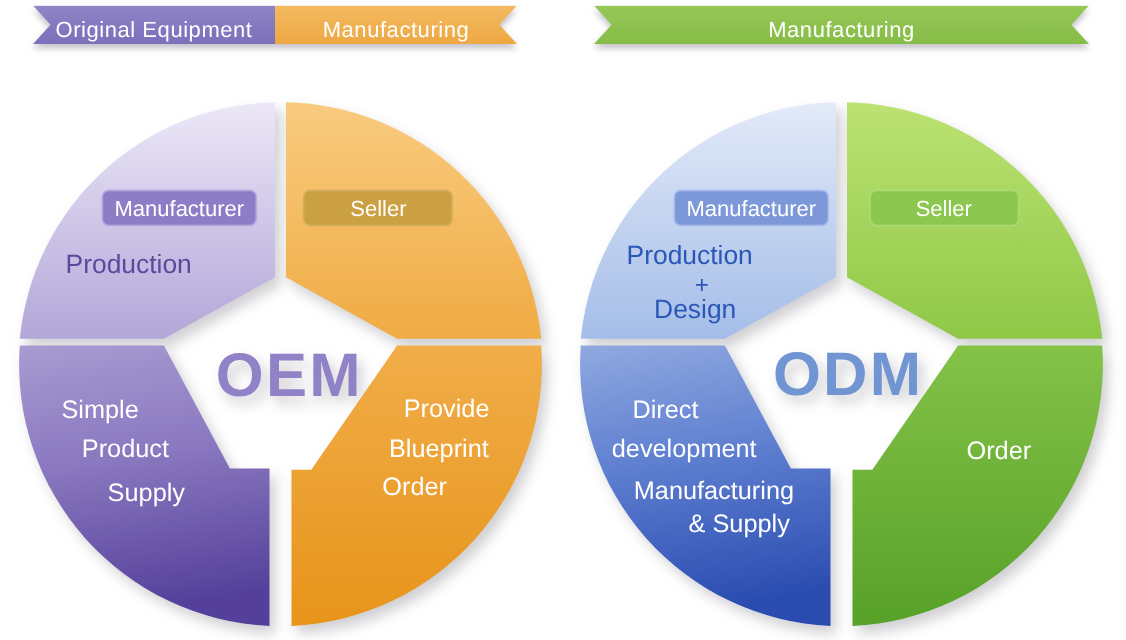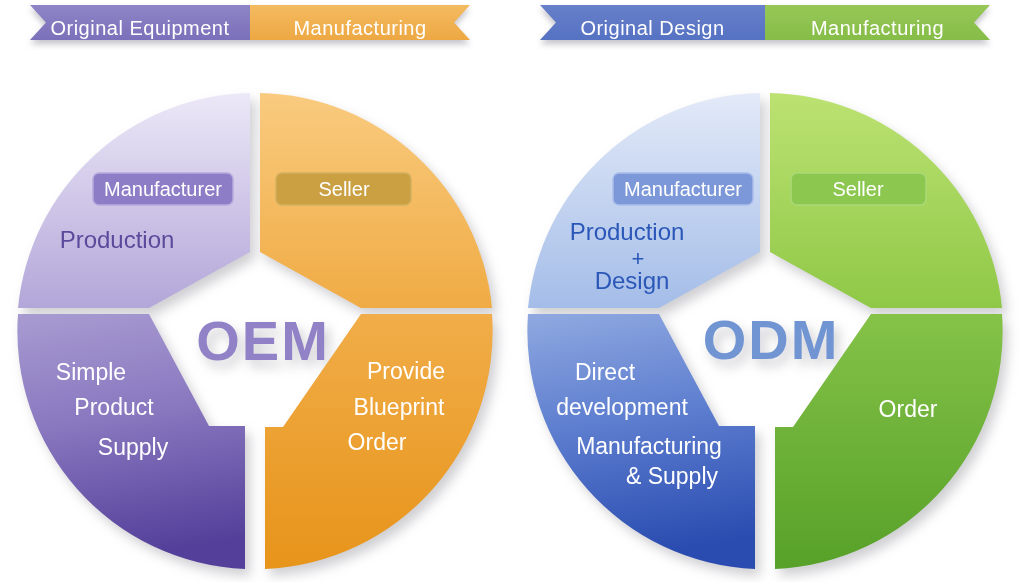--- a/index.html
+++ b/index.html
@@ -47,23 +47,20 @@
       <span>Original Equipment</span>
     </div>
     <div class="seg orange">
       <span>Manufacturing</span>
     </div>
   </div>
 </div>
 
 <div class="banner-wrap" id="banner-odm">
   <div class="banner">
-    <div class="seg blue">
-      <span>Original Design</span>
-    </div>
     <div class="seg green">
       <span>Manufacturing</span>
     </div>
   </div>
 </div>
 
 <svg id="svg-oem" class="diagram-svg" viewBox="0 0 490 500">
   <defs>
     <linearGradient id="oem-glav" x1="0" y1="0" x2="0" y2="1">
       <stop offset="0" stop-color="#ece8f7"></stop>

